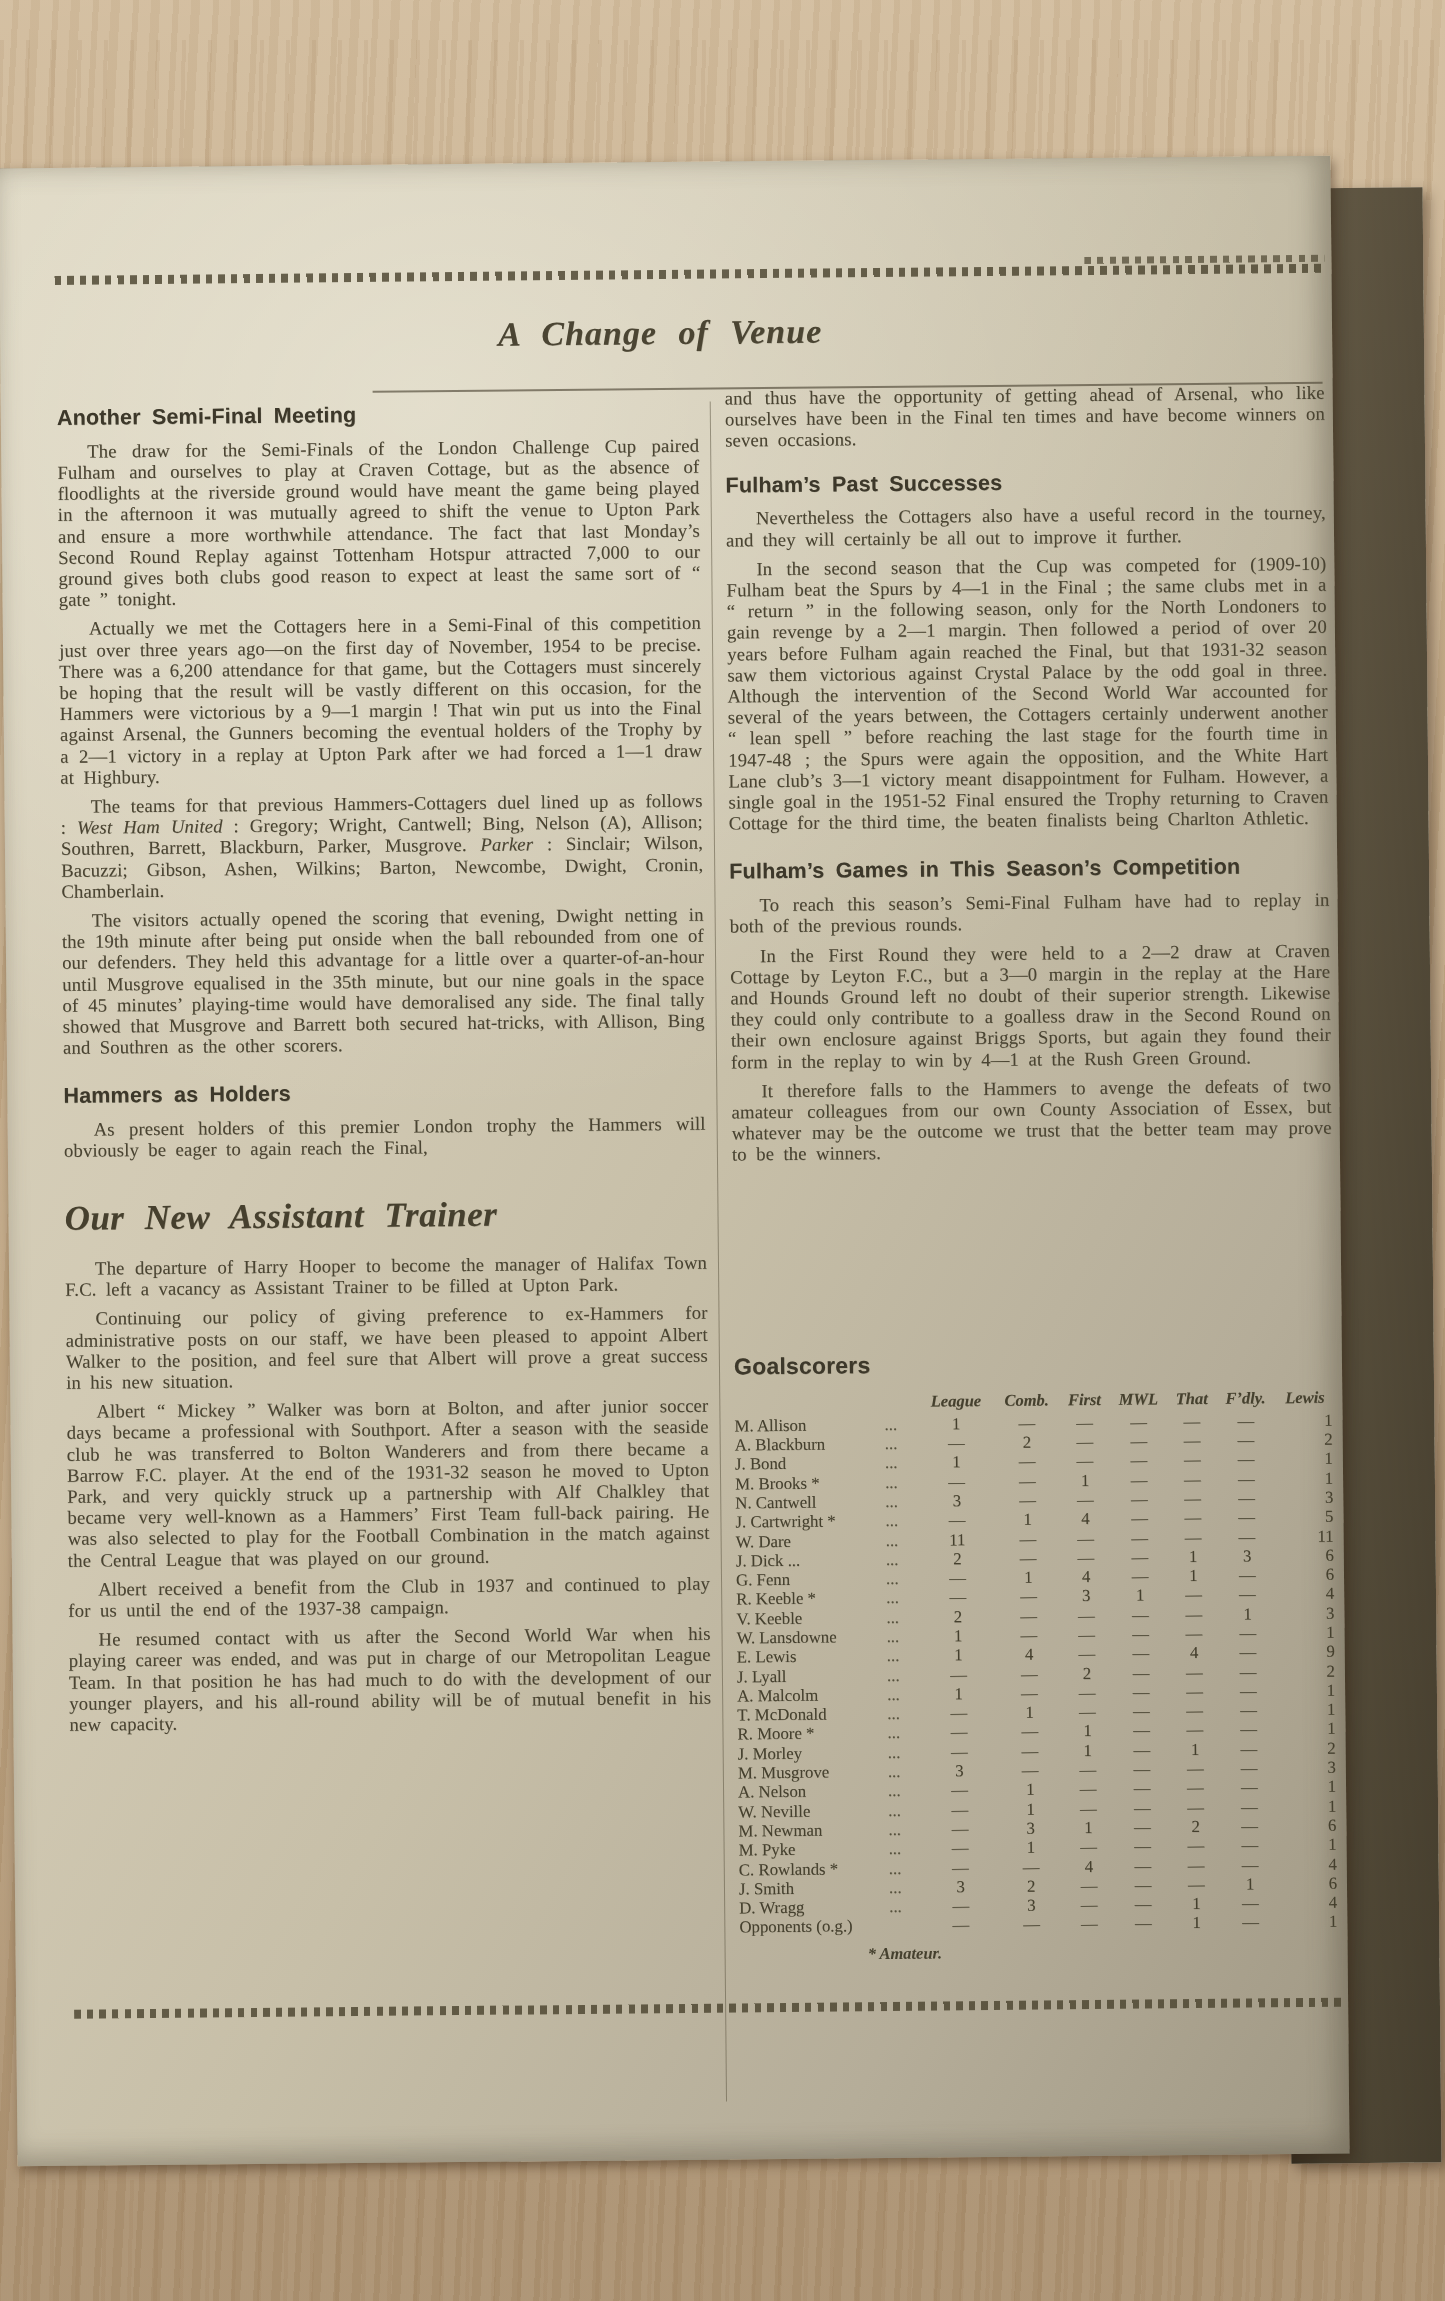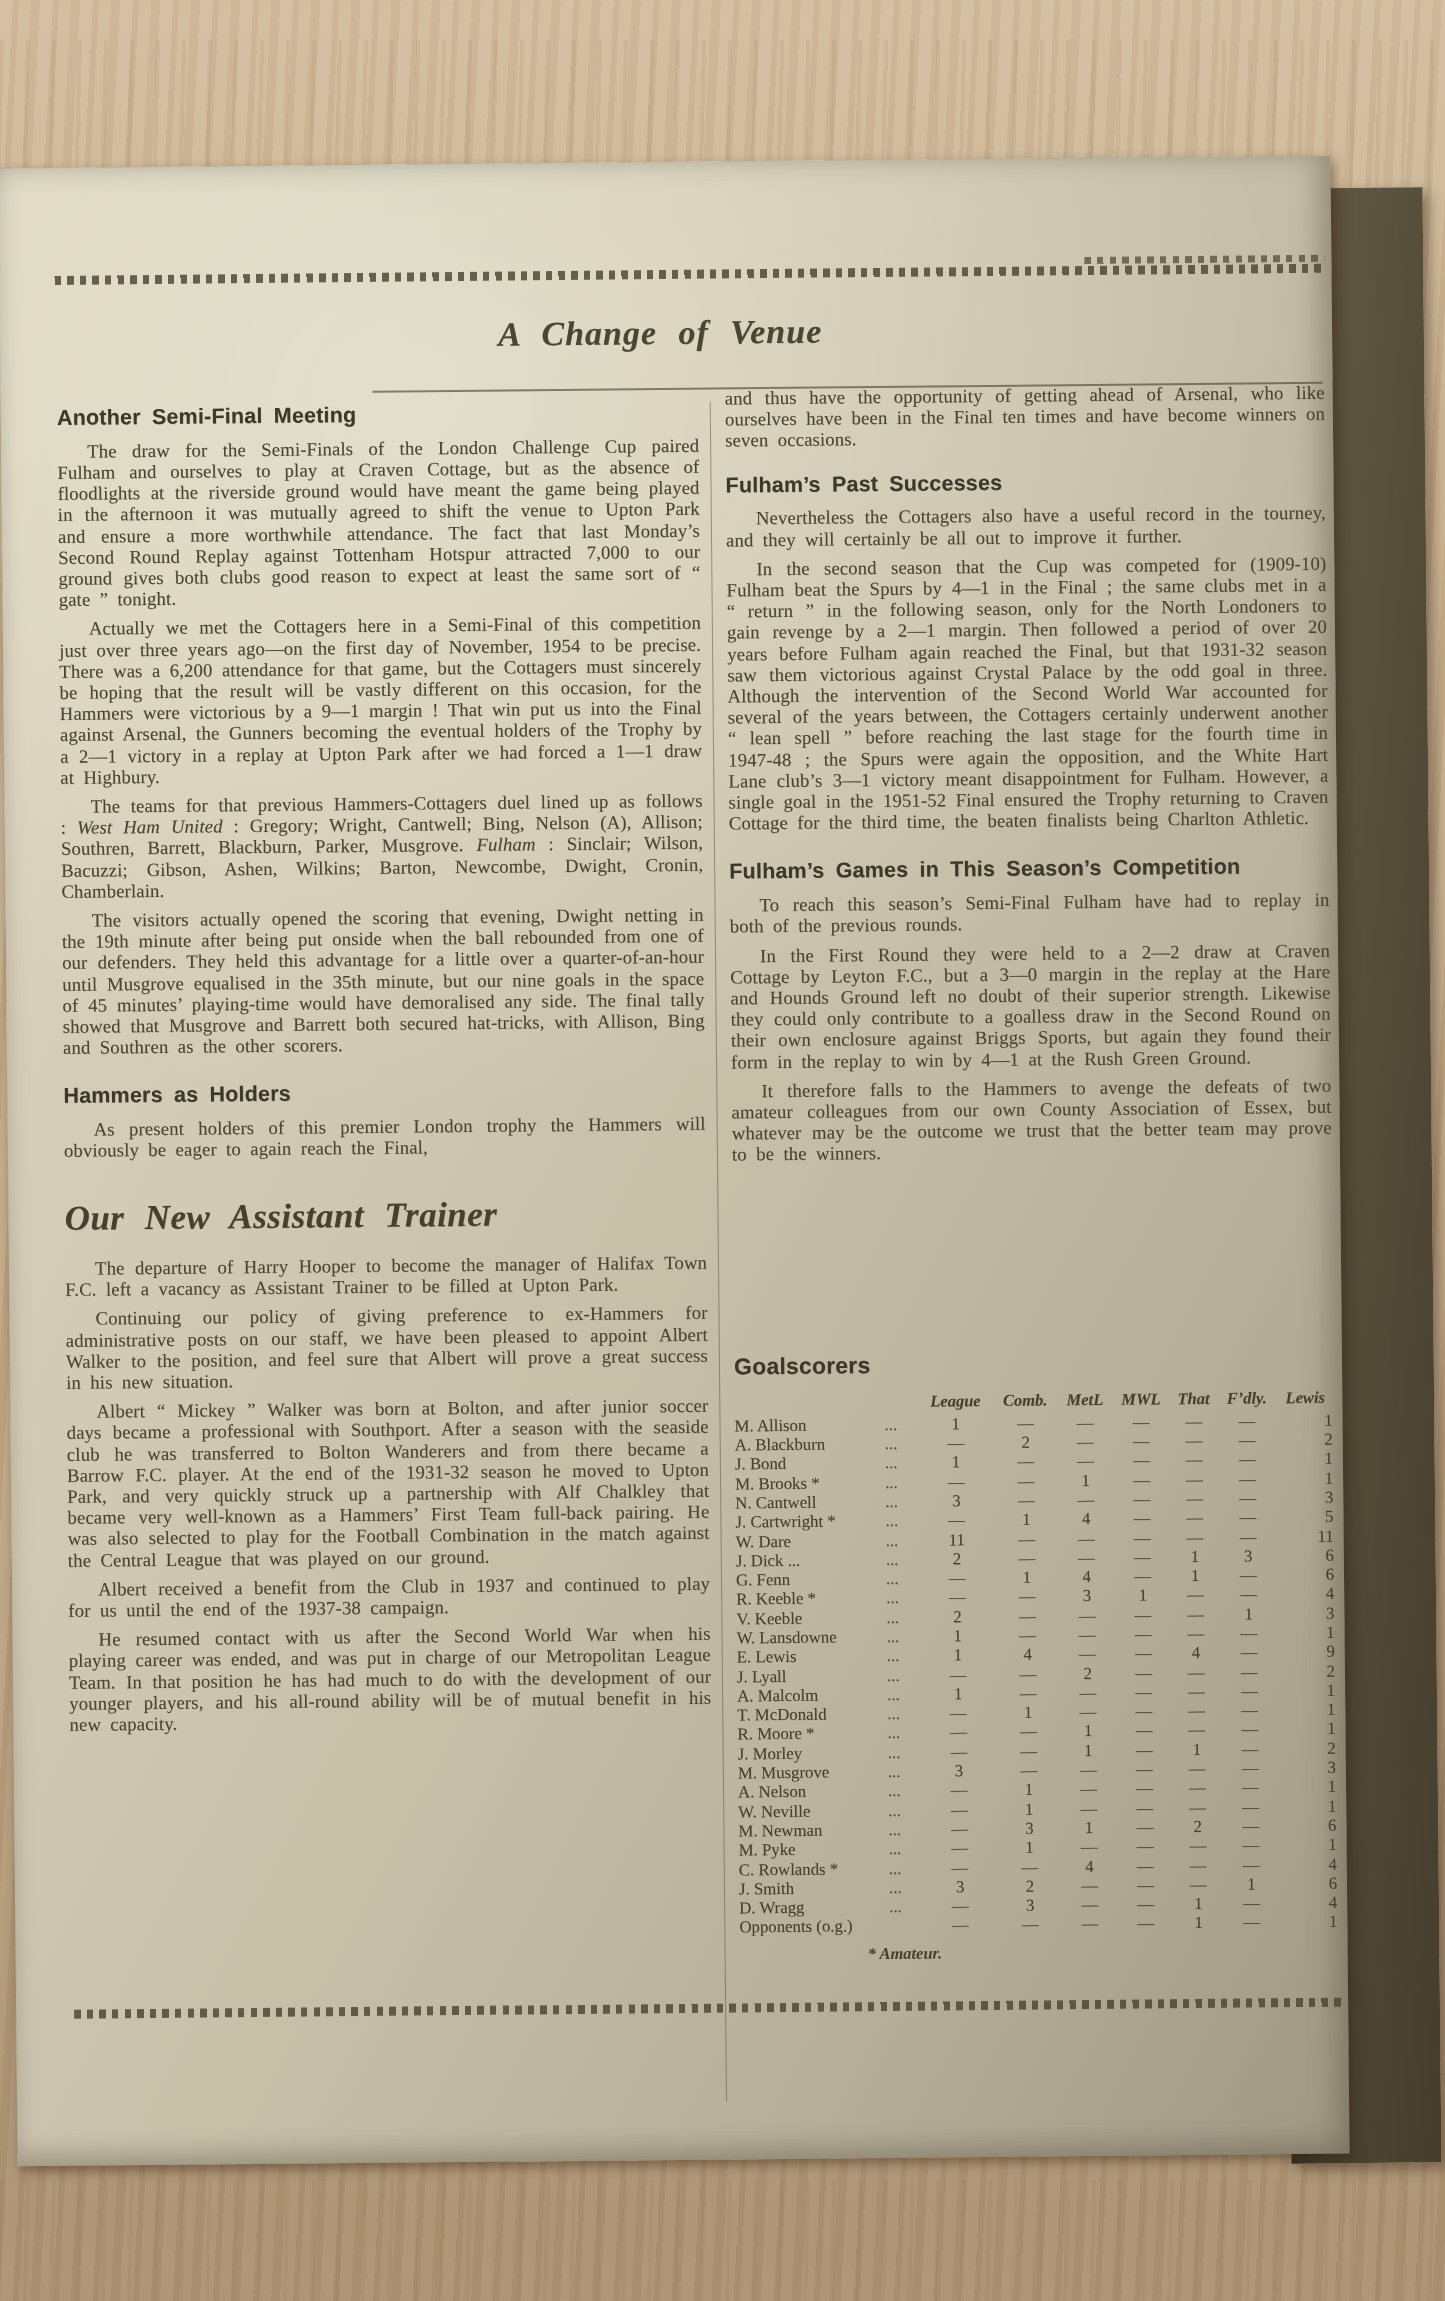--- a/index.html
+++ b/index.html
@@ -101,21 +101,21 @@
 
   <div class="page-title">A Change of Venue</div>
   <div class="title-rule"></div>
 
   <div class="col-divider"></div>
 
   <div class="col left">
     <h2 class="shead first">Another Semi-Final Meeting</h2>
     <p class="para">The draw for the Semi-Finals of the London Challenge Cup paired Fulham and ourselves to play at Craven Cottage, but as the absence of floodlights at the riverside ground would have meant the game being played in the afternoon it was mutually agreed to shift the venue to Upton Park and ensure a more worthwhile attendance.  The fact that last Monday’s Second Round Replay against Tottenham Hotspur attracted 7,000 to our ground gives both clubs good reason to expect at least the same sort of “ gate ” tonight.</p>
     <p class="para">Actually we met the Cottagers here in a Semi-Final of this competition just over three years ago—on the first day of November, 1954 to be precise.  There was a 6,200 attendance for that game, but the Cottagers must sincerely be hoping that the result will be vastly different on this occasion, for the Hammers were victorious by a 9—1 margin ! That win put us into the Final against Arsenal, the Gunners becoming the eventual holders of the Trophy by a 2—1 victory in a replay at Upton Park after we had forced a 1—1 draw at Highbury.</p>
-    <p class="para"><span>The teams for that previous Hammers-Cottagers duel lined up as follows : </span><i>West Ham United</i><span> : Gregory; Wright, Cantwell; Bing, Nelson (A), Allison; Southren, Barrett, Blackburn, Parker, Musgrove.  </span><i>Fulham</i><span> : Sinclair; Wilson, Bacuzzi; Gibson, Ashen, Wilkins; Barton, Newcombe, Dwight, Cronin, Chamberlain.</span></p>
+    <p class="para"><span>The teams for that previous Hammers-Cottagers duel lined up as follows : </span><i>West Ham United</i><span> : Gregory; Wright, Cantwell; Bing, Nelson (A), Allison; Southren, Barrett, Blackburn, Parker, Musgrove.  </span><i>Parker</i><span> : Sinclair; Wilson, Bacuzzi; Gibson, Ashen, Wilkins; Barton, Newcombe, Dwight, Cronin, Chamberlain.</span></p>
     <p class="para">The visitors actually opened the scoring that evening, Dwight netting in the 19th minute after being put onside when the ball rebounded from one of our defenders.  They held this advantage for a little over a quarter-of-an-hour until Musgrove equalised in the 35th minute, but our nine goals in the space of 45 minutes’ playing-time would have demoralised any side.  The final tally showed that Musgrove and Barrett both secured hat-tricks, with Allison, Bing and Southren as the other scorers.</p>
     <h2 class="shead">Hammers as Holders</h2>
     <p class="para">As present holders of this premier London trophy the Hammers will obviously be eager to again reach the Final,</p>
     <h1 class="bighead">Our New Assistant Trainer</h1>
     <p class="para">The departure of Harry Hooper to become the manager of Halifax Town F.C. left a vacancy as Assistant Trainer to be filled at Upton Park.</p>
     <p class="para">Continuing our policy of giving preference to ex-Hammers for administrative posts on our staff, we have been pleased to appoint Albert Walker to the position, and feel sure that Albert will prove a great success in his new situation.</p>
     <p class="para">Albert “ Mickey ” Walker was born at Bolton, and after junior soccer days became a professional with Southport. After a season with the seaside club he was transferred to Bolton Wanderers and from there became a Barrow F.C. player.  At the end of the 1931-32 season he moved to Upton Park, and very quickly struck up a partnership with Alf Chalkley that became very well-known as a Hammers’ First Team full-back pairing.  He was also selected to play for the Football Combination in the match against the Central League that was played on our ground.</p>
     <p class="para">Albert received a benefit from the Club in 1937 and continued to play for us until the end of the 1937-38 campaign.</p>
     <p class="para">He resumed contact with us after the Second World War when his playing career was ended, and was put in charge of our Metropolitan League Team.  In that position he has had much to do with the development of our younger players, and his all-round ability will be of mutual benefit in his new capacity.</p>
   </div>
@@ -133,21 +133,21 @@
 
   <div class="goals">
     <h2 class="shead">Goalscorers</h2>
     <table class="gtable">
       <thead>
         <tr id="gs-head-row">
           <th class="sp"></th>
           <th class="sp2"></th>
         <th>League</th>
             <th>Comb.</th>
-            <th>MetL</th>
+            <th>First</th>
             <th>MWL</th>
             <th>That</th>
             <th>F’dly.</th>
             <th>Lewis</th>
           </tr>
       </thead>
       <tbody id="gs-body">
           <tr>
             <td class="name">M. Allison</td>
             <td class="leader">...</td>

